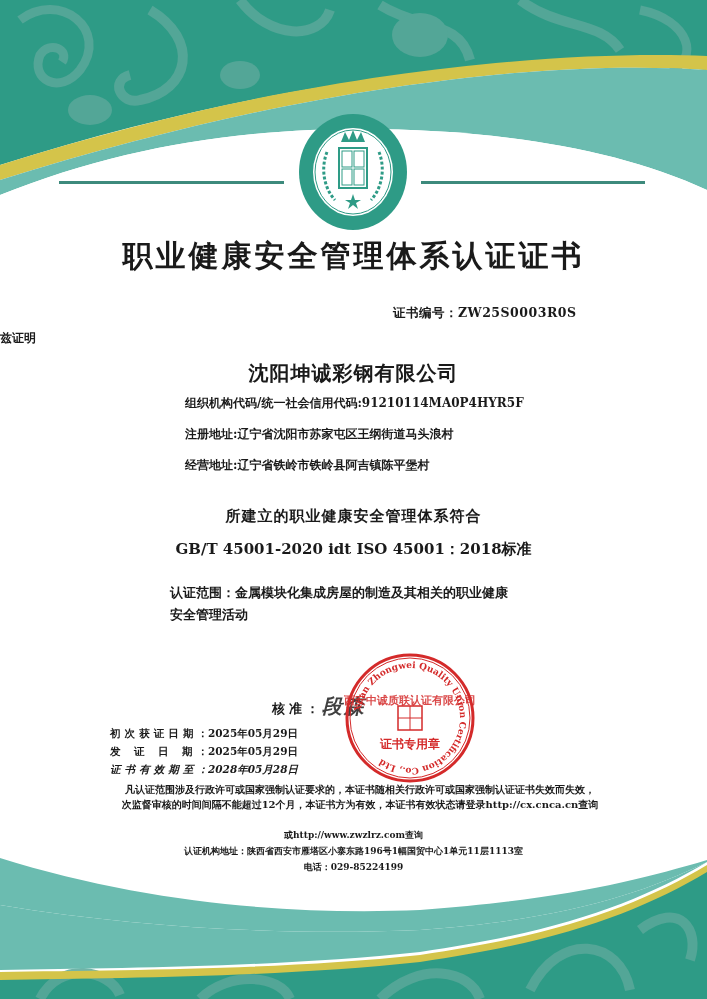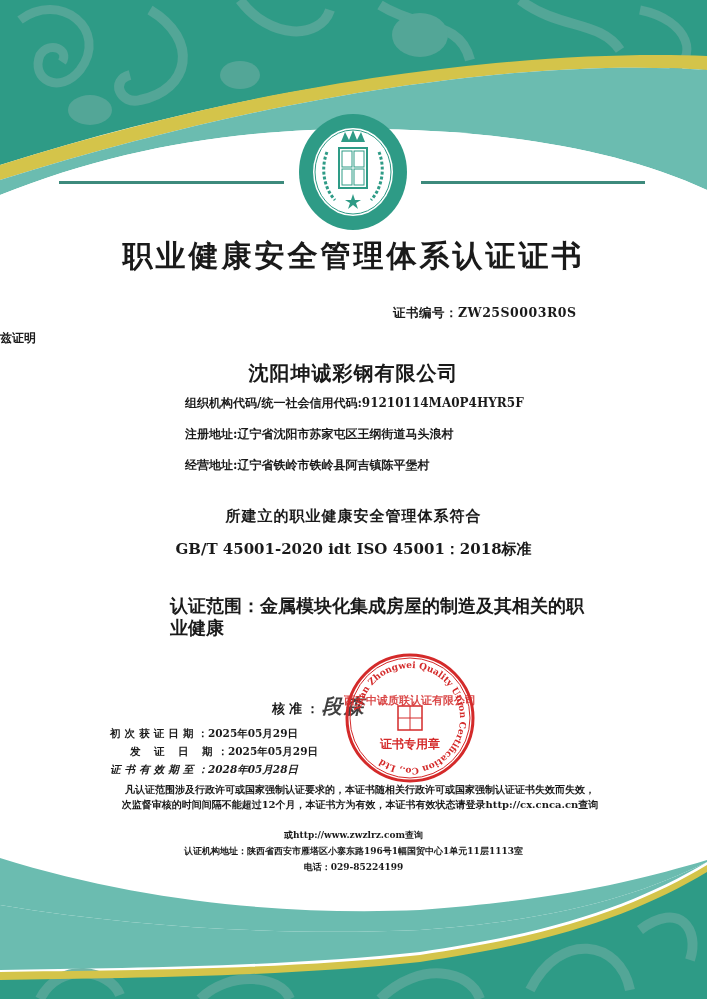--- a/index.html
+++ b/index.html
@@ -15,27 +15,27 @@
   .title { top: 236px; font-size: 30px; font-weight: bold; letter-spacing: 3px; }
   .cert-no { top: 305px; left: 393px; font-size: 12.5px; font-weight: bold; letter-spacing: 0.5px; }
   .certify { top: 330px; font-size: 12px; font-weight: bold; left: 0; width: 707px; padding-left: 0; }
   .company { top: 360px; font-size: 20px; font-weight: bold; letter-spacing: 1px; }
   .info { left: 185px; font-size: 12px; font-weight: bold; }
   .info1 { top: 395px; }
   .info2 { top: 426px; }
   .info3 { top: 457px; }
   .conform { top: 507px; font-size: 15px; font-weight: bold; letter-spacing: 1px; }
   .standard { top: 540px; font-size: 15px; font-weight: bold; }
-  .scope { left: 170px; top: 582px; width: 420px; font-size: 18px; font-weight: bold; line-height: 22px; margin-top: 13px; }
+  .scope { left: 170px; top: 582px; width: 420px; font-size: 13px; font-weight: bold; line-height: 22px; }
 
   .approve { left: 272px; top: 700px; font-size: 13px; font-weight: bold; letter-spacing: 4px; }
   .signature { left: 322px; top: 693px; font-family: "DejaVu Serif", serif; font-size: 20px; font-style: italic; font-weight: bold; color: #404040; letter-spacing: 2px; }
   .date-row { left: 110px; font-size: 10.5px; font-weight: bold; }
   .date1 { top: 727px; }
-  .date2 { top: 745px; margin-left: 20px; }
+  .date2 { top: 745px; }
   .date3 { top: 763px; font-style: italic; }
   .date-label { display: inline-block; width: 98px; text-align-last: justify; }
 
   .stamp { position: absolute; left: 344px; top: 652px; width: 132px; height: 132px; }
 
   .notice { left: 100px; width: 520px; font-size: 10px; font-weight: bold; line-height: 15px; text-align: center; }
   .notice1 { top: 782px; }
   .footer-line { font-size: 9px; font-weight: bold; }
   .web { top: 829px; left: 0; width: 707px; text-align: center; }
   .addr { top: 845px; left: 0; width: 707px; text-align: center; }
@@ -105,20 +105,21 @@
 
 <div class="abs info info1">组织机构代码/统一社会信用代码:91210114MA0P4HYR5F</div>
 <div class="abs info info2">注册地址:辽宁省沈阳市苏家屯区王纲街道马头浪村</div>
 <div class="abs info info3">经营地址:辽宁省铁岭市铁岭县阿吉镇陈平堡村</div>
 
 <div class="abs center conform">所建立的职业健康安全管理体系符合</div>
 <div class="abs center standard">GB/T 45001-2020  idt ISO 45001：2018标准</div>
 
 <div class="abs scope">
   <div>认证范围：金属模块化集成房屋的制造及其相关的职业健康</div>
+  <div>安全管理活动</div>
 </div>
 
 <div class="abs approve">核准：</div>
 <div class="abs signature">段森</div>
 
 <div class="abs date-row date1">
   <span class="date-label">初次获证日期：</span><span>2025年05月29日</span>
 </div>
 <div class="abs date-row date2">
   <span class="date-label">发 证 日 期：</span><span>2025年05月29日</span>

